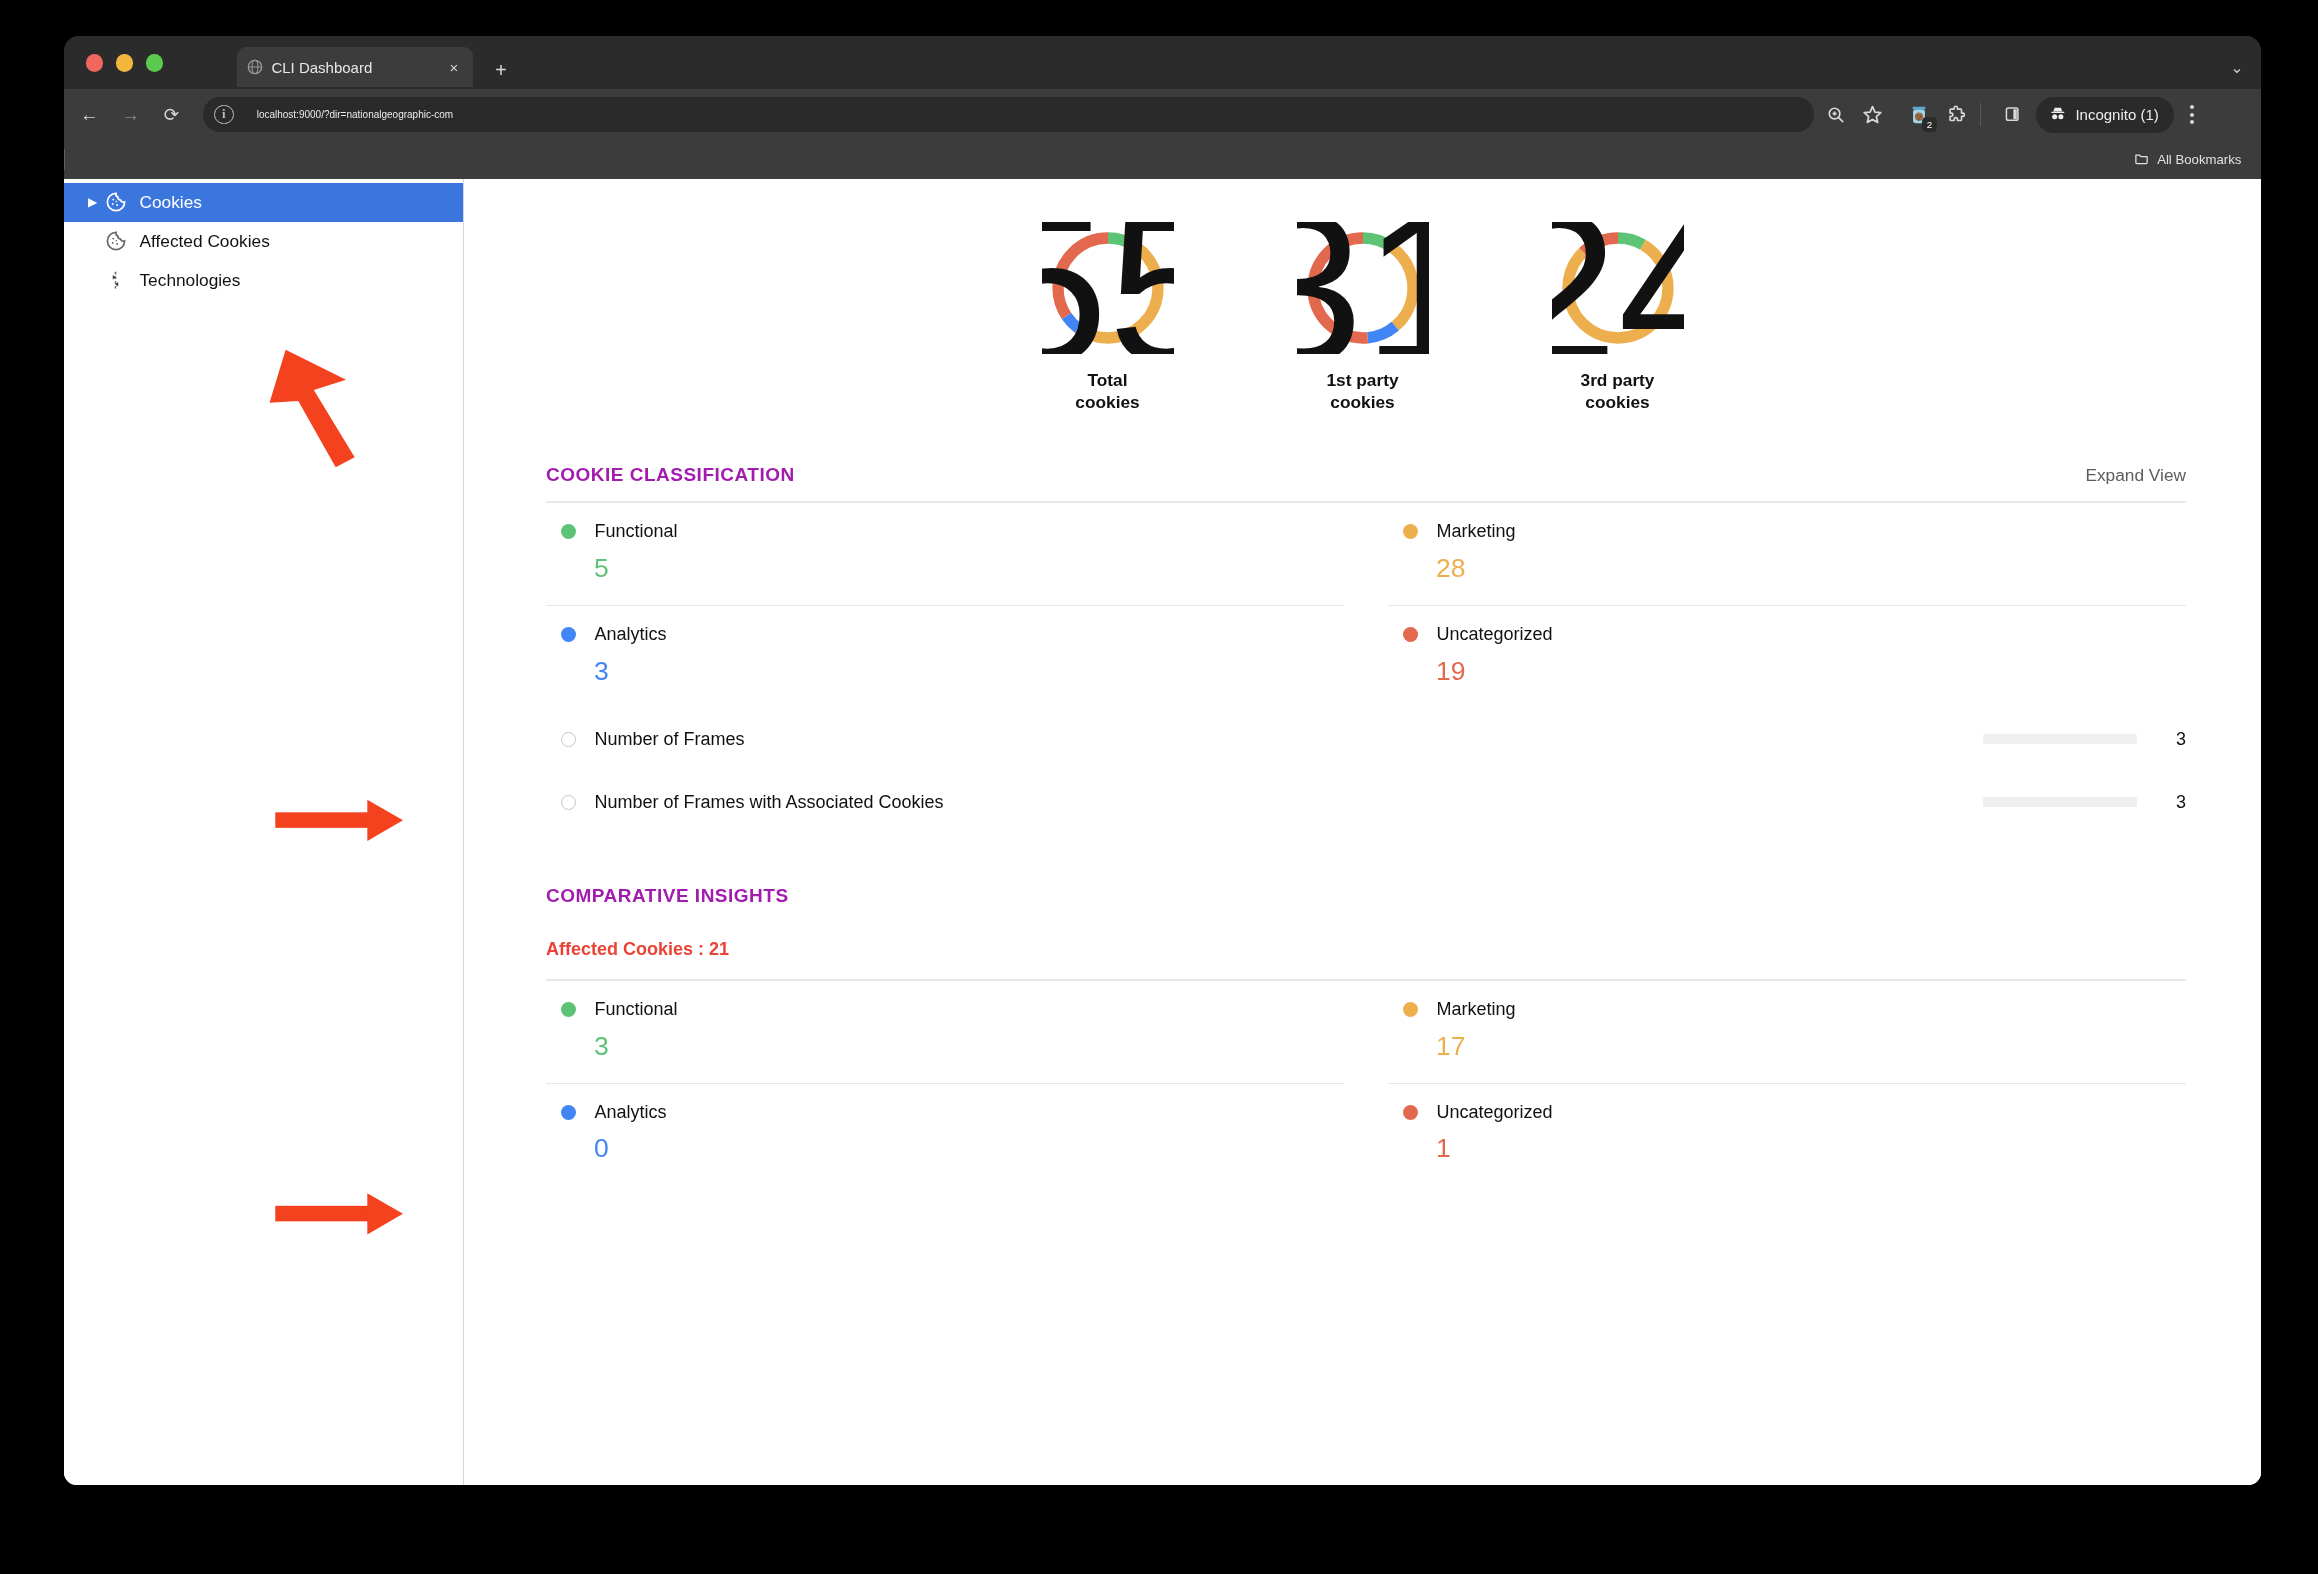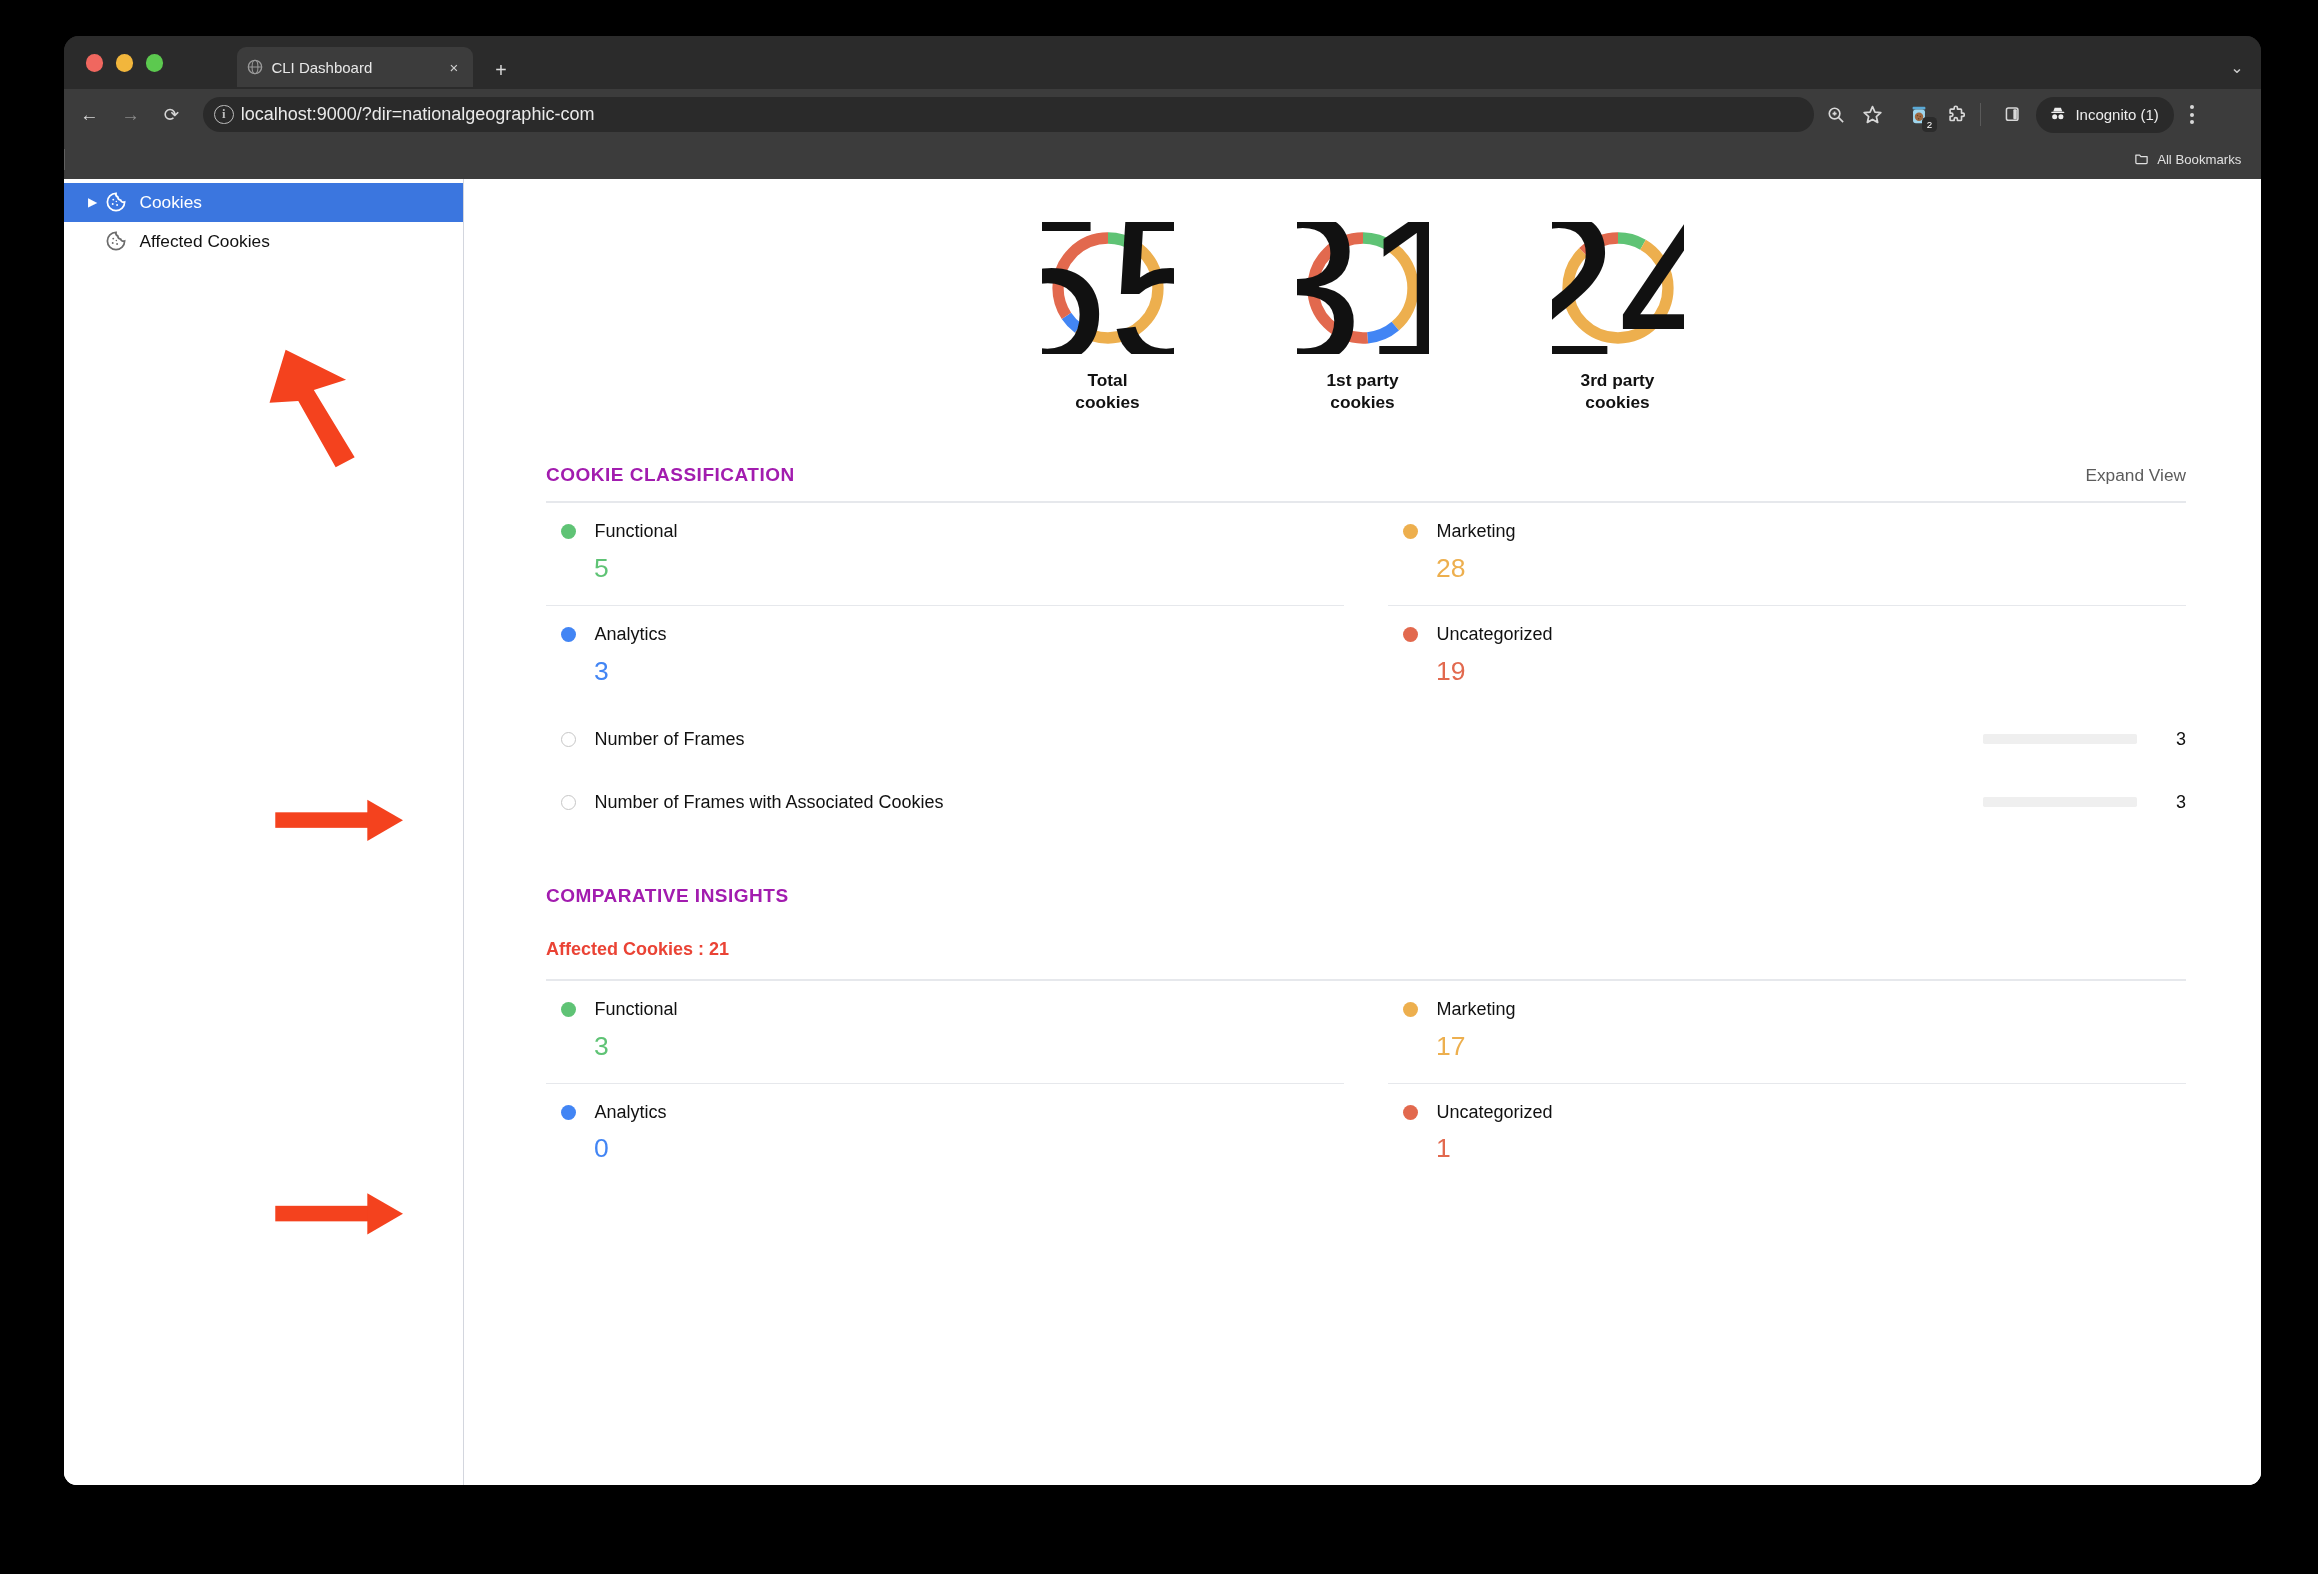--- a/index.html
+++ b/index.html
@@ -91,22 +91,22 @@
     max-width: 1611px;
   }
   #site-info-icon {
     width: 19.6px; height: 19.6px; flex: 0 0 19.6px;
     border: 1.4px solid #BDBDBD; border-radius: 50%;
     color: #BDBDBD; font-size: 12.7px; font-weight: bold;
     display: flex; align-items: center; justify-content: center;
     font-family: "Liberation Serif", serif;
   }
   #url-text {
-    margin-left: 7px;
-    color: #EAEAEA; font-size: 18px;
+    margin-left: 23px;
+    color: #EAEAEA; font-size: 10px;
     white-space: nowrap;
   }
   .tb-icon {
     width: 30px; height: 30px;
     margin-left: 7px;
     color: #D8D8D8;
     display: flex; align-items: center; justify-content: center;
     position: relative;
   }
   #ext-cookie-wrap { margin-left: 16px; }
@@ -411,20 +411,31 @@
             <path d="M12 2.6a9.4 9.4 0 1 0 9.4 9.4 3.3 3.3 0 0 1-4.4-2.1 3.3 3.3 0 0 1-3-3.3A3.4 3.4 0 0 1 12 2.6z"></path>
             <circle cx="9" cy="9.4" r="1.05" fill="#6C6C6C" stroke="none"></circle>
             <circle cx="8.4" cy="14.2" r="1.05" fill="#6C6C6C" stroke="none"></circle>
             <circle cx="13.2" cy="15.2" r="1.05" fill="#6C6C6C" stroke="none"></circle>
             <circle cx="12.4" cy="11.4" r="0.85" fill="#6C6C6C" stroke="none"></circle>
           </svg>
         </span>
         <span class="side-label">Affected Cookies</span>
       </div>
 
+      <div class="side-item">
+        <span class="side-caret hidden"></span>
+        <span class="side-icon">
+          <svg viewBox="0 0 24 24" width="21" height="21">
+            <line x1="12" y1="2" x2="12" y2="22" stroke="#6C6C6C" stroke-width="1.8" stroke-dasharray="3 2.4"></line>
+            <path d="M2.5 8.2h6.4v-2.6L12.6 8.2 8.9 10.8V8.2H2.5z" fill="#3C3C3C"></path>
+            <path d="M21.5 16.2h-6.4v-2.6l-3.7 2.6 3.7 2.6v-2.6h6.4z" fill="#3C3C3C"></path>
+          </svg>
+        </span>
+        <span class="side-label">Technologies</span>
+      </div>
     </nav>
 
     <main id="content">
 
       <section id="donut-row">
 
         <div class="donut-block">
           <svg class="donut" viewBox="0 0 42 42">
             <g transform="rotate(-90 21 21)">
               <circle cx="21" cy="21" r="15.9" fill="none" stroke="#5FC375" stroke-width="3.6" stroke-dasharray="9.09 90.91" stroke-dashoffset="0"></circle>

